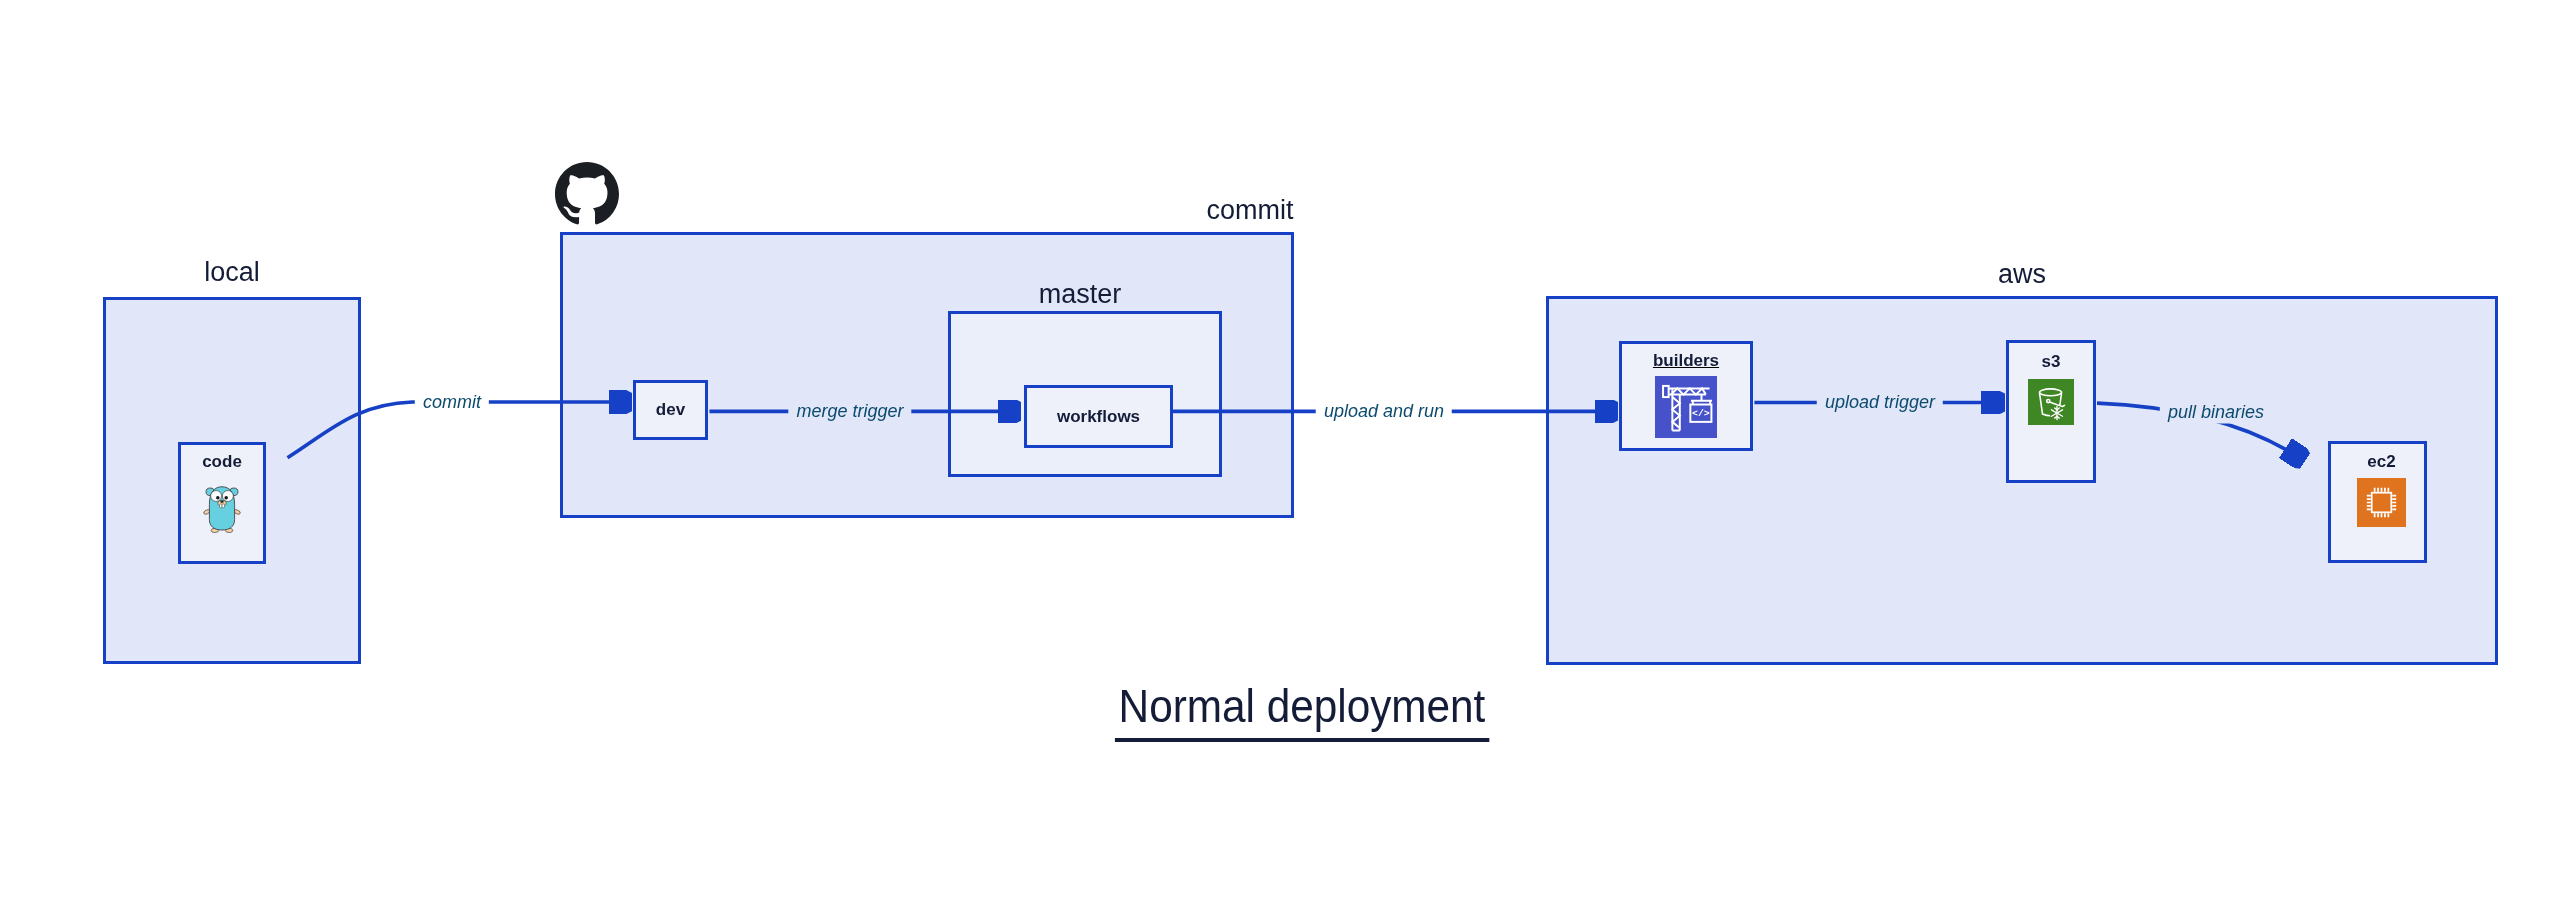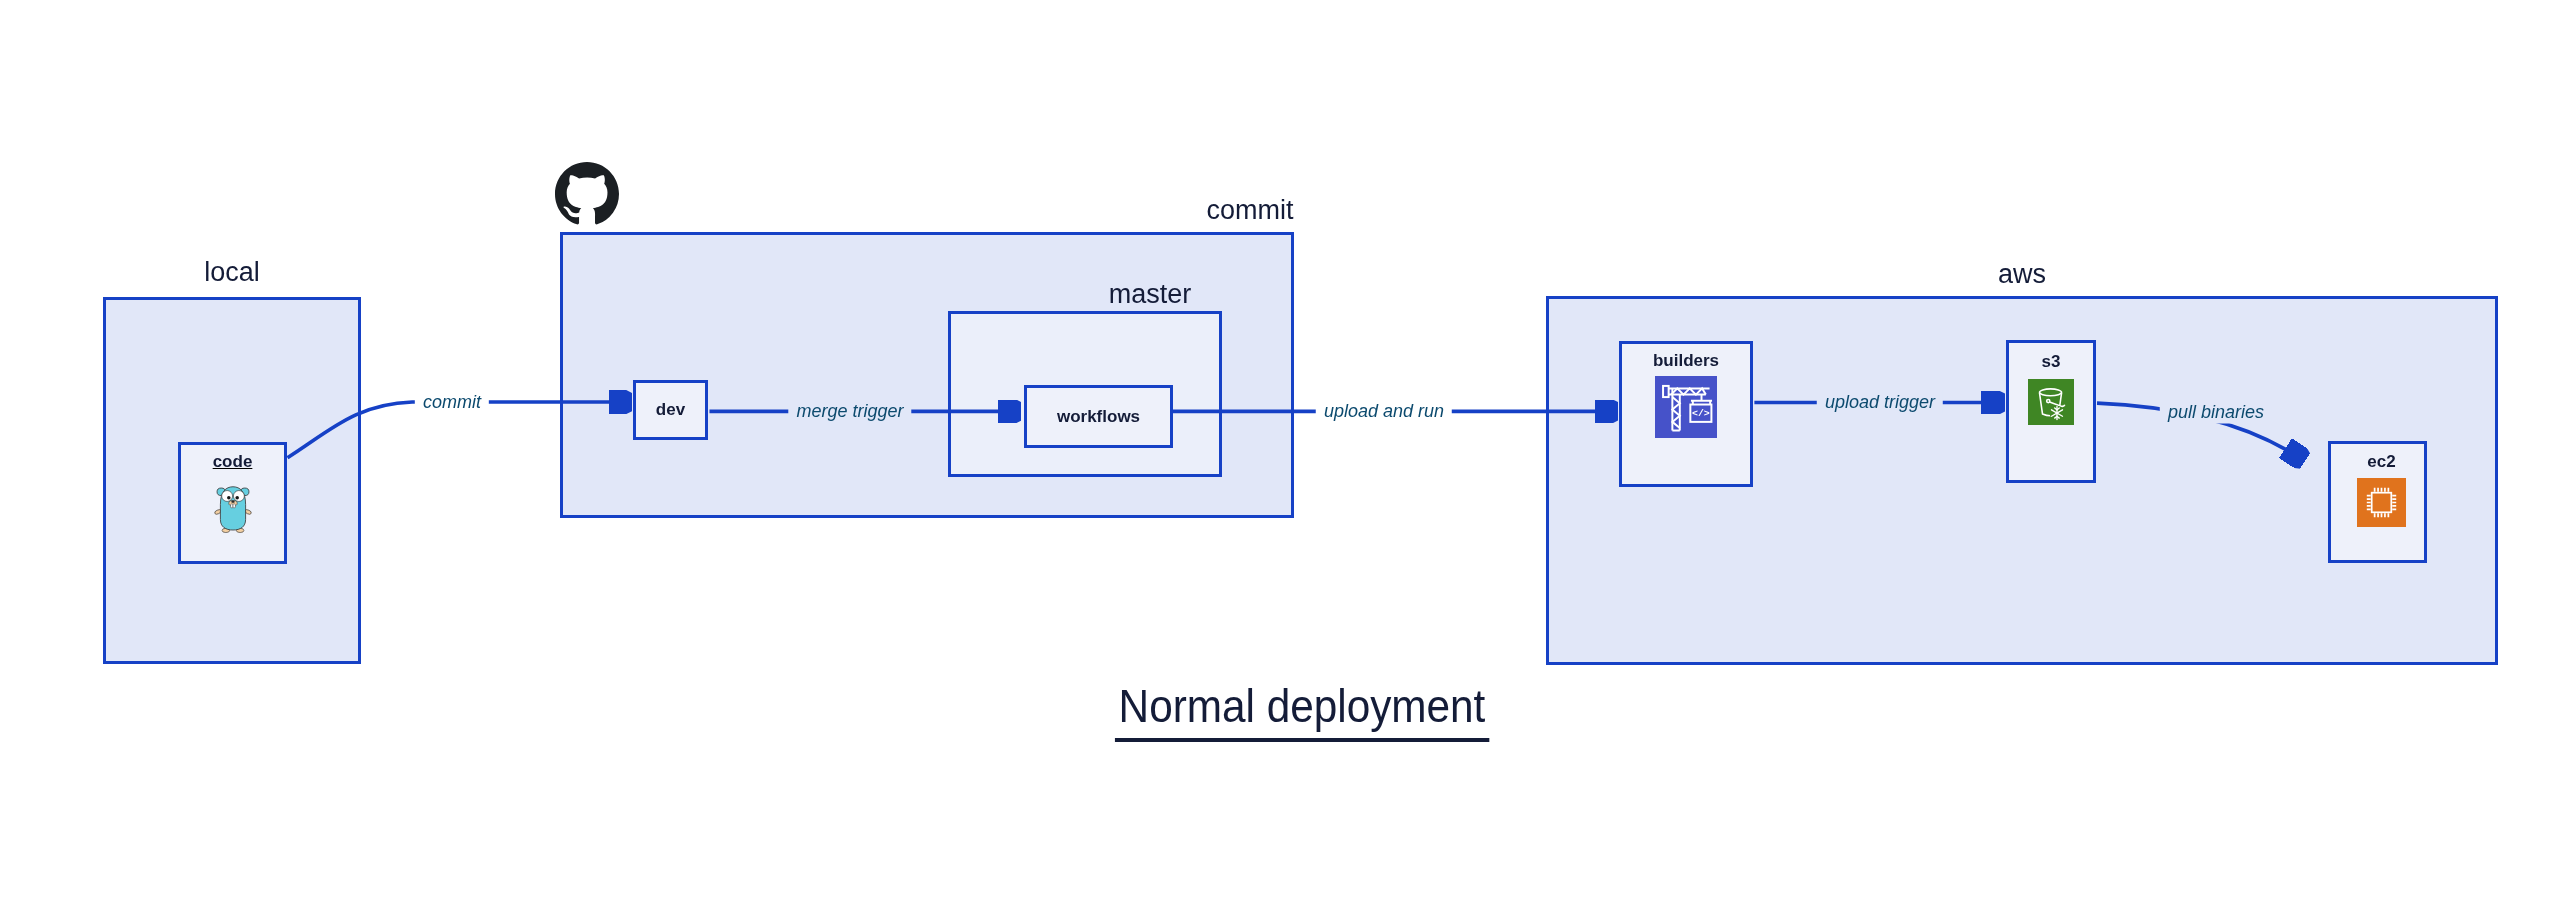--- a/index.html
+++ b/index.html
@@ -53,41 +53,41 @@
 
 <div class="canvas">
 
   <div class="container" style="left:103px;top:297px;width:258px;height:367px;"></div>
   <div class="container" style="left:560px;top:232px;width:734px;height:286px;"></div>
   <div class="container inner" style="left:948px;top:311px;width:274px;height:166px;"></div>
   <div class="container" style="left:1546px;top:296px;width:952px;height:369px;"></div>
 
   <div class="clabel" style="left:232px;top:272px;">local</div>
   <div class="clabel" style="left:1250px;top:210px;">commit</div>
-  <div class="clabel" style="left:1150px;top:294px;">master</div>
+  <div class="clabel" style="left:1080px;top:294px;">master</div>
   <div class="clabel" style="left:2022px;top:274px;">aws</div>
 
   <svg class="logo" style="left:554px;top:162px;" width="66" height="64" viewBox="0 0 16 16">
     <path fill="#1B1F23" fill-rule="evenodd" d="M8 0C3.58 0 0 3.58 0 8c0 3.54 2.29 6.53 5.47 7.59.4.07.55-.17.55-.38 0-.19-.01-.82-.01-1.49-2.01.37-2.53-.49-2.69-.94-.09-.23-.48-.94-.82-1.13-.28-.15-.68-.52-.01-.53.63-.01 1.08.58 1.23.82.72 1.21 1.87.87 2.33.66.07-.52.28-.87.51-1.07-1.78-.2-3.64-.89-3.64-3.95 0-.87.31-1.59.82-2.15-.08-.2-.36-1.02.08-2.12 0 0 .67-.21 2.2.82.64-.18 1.32-.27 2-.27s1.36.09 2 .27c1.53-1.04 2.2-.82 2.2-.82.44 1.1.16 1.92.08 2.12.51.56.82 1.27.82 2.15 0 3.07-1.87 3.75-3.65 3.95.29.25.54.73.54 1.48 0 1.07-.01 1.93-.01 2.2 0 .21.15.46.55.38A8.01 8.01 0 0 0 16 8c0-4.42-3.58-8-8-8z"></path>
   </svg>
 
   <svg class="edges" width="2604" height="902" viewBox="0 0 5054 1750">
     <defs>
       <marker id="arr" viewBox="0 0 10 10" refX="9" refY="5" markerWidth="6.5" markerHeight="6.5" orient="auto-start-reverse">
         <path d="M0,0 L10,5 L0,10 z" fill="#1641C6" stroke="none"></path>
       </marker>
     </defs>
     <path d="M558 888 C640 836 690 784 800 780 L1222 780" marker-end="url(#arr)"></path>
     <path d="M1377 798 L1978 798" marker-end="url(#arr)"></path>
     <path d="M2229 798 L3136 798" marker-end="url(#arr)"></path>
     <path d="M3405 781 L3886 781" marker-end="url(#arr)"></path>
     <path d="M4070 782 C4220 788 4360 820 4470 892" marker-end="url(#arr)"></path>
   </svg>
 
-  <div class="node" id="n-code" style="left:178px;top:442px;width:109px;height:122px;text-decoration:underline;">
+  <div class="node" id="n-code" style="left:178px;top:442px;width:88px;height:122px;">
     <div class="nlabel">code</div>
     <svg class="icon-svg" width="42" height="55" viewBox="0 0 100 130">
       <ellipse cx="22" cy="30" rx="10" ry="9" fill="#66CFE0" stroke="#3A3A3A" stroke-width="2"></ellipse>
       <ellipse cx="78" cy="30" rx="10" ry="9" fill="#66CFE0" stroke="#3A3A3A" stroke-width="2"></ellipse>
       <ellipse cx="14" cy="78" rx="8" ry="4.5" fill="#F3CFA2" stroke="#3A3A3A" stroke-width="1.5" transform="rotate(-25 14 78)"></ellipse>
       <ellipse cx="86" cy="78" rx="8" ry="4.5" fill="#F3CFA2" stroke="#3A3A3A" stroke-width="1.5" transform="rotate(25 86 78)"></ellipse>
       <ellipse cx="33" cy="122" rx="9" ry="5" fill="#F3CFA2" stroke="#3A3A3A" stroke-width="1.5"></ellipse>
       <ellipse cx="67" cy="122" rx="9" ry="5" fill="#F3CFA2" stroke="#3A3A3A" stroke-width="1.5"></ellipse>
       <path d="M20 60 C20 30 33 18 50 18 C67 18 80 30 80 60 L80 96 C80 113 68 121 50 121 C32 121 20 113 20 96 Z" fill="#66CFE0" stroke="#3A3A3A" stroke-width="2"></path>
       <circle cx="36" cy="40" r="13" fill="#FFFFFF" stroke="#3A3A3A" stroke-width="1.5"></circle>
@@ -102,21 +102,21 @@
   </div>
 
   <div class="node center" id="n-dev" style="left:633px;top:380px;width:75px;height:60px;">
     <div class="nlabel">dev</div>
   </div>
 
   <div class="node center" id="n-workflows" style="left:1024px;top:385px;width:149px;height:63px;">
     <div class="nlabel">workflows</div>
   </div>
 
-  <div class="node" id="n-builders" style="left:1619px;top:341px;width:134px;height:146px;">
+  <div class="node" id="n-builders" style="left:1619px;top:341px;width:134px;height:110px;text-decoration:underline;">
     <div class="nlabel">builders</div>
     <svg class="icon-svg" width="62" height="62" viewBox="0 0 100 100">
       <rect width="100" height="100" fill="#4652C9"></rect>
       <g stroke="#FFFFFF" stroke-width="3.2" fill="none">
         <rect x="13" y="16" width="9" height="18"></rect>
         <path d="M22 20 H88 M22 30 H82"></path>
         <path d="M26 30 L36 20 L46 30 L56 20 L66 30 L76 20 L82 30"></path>
         <path d="M28 20 V88 M40 30 V88 M28 88 H40"></path>
         <path d="M28 34 L40 44 L28 54 L40 64 L28 74 L40 84"></path>
         <path d="M75 30 V40"></path>

